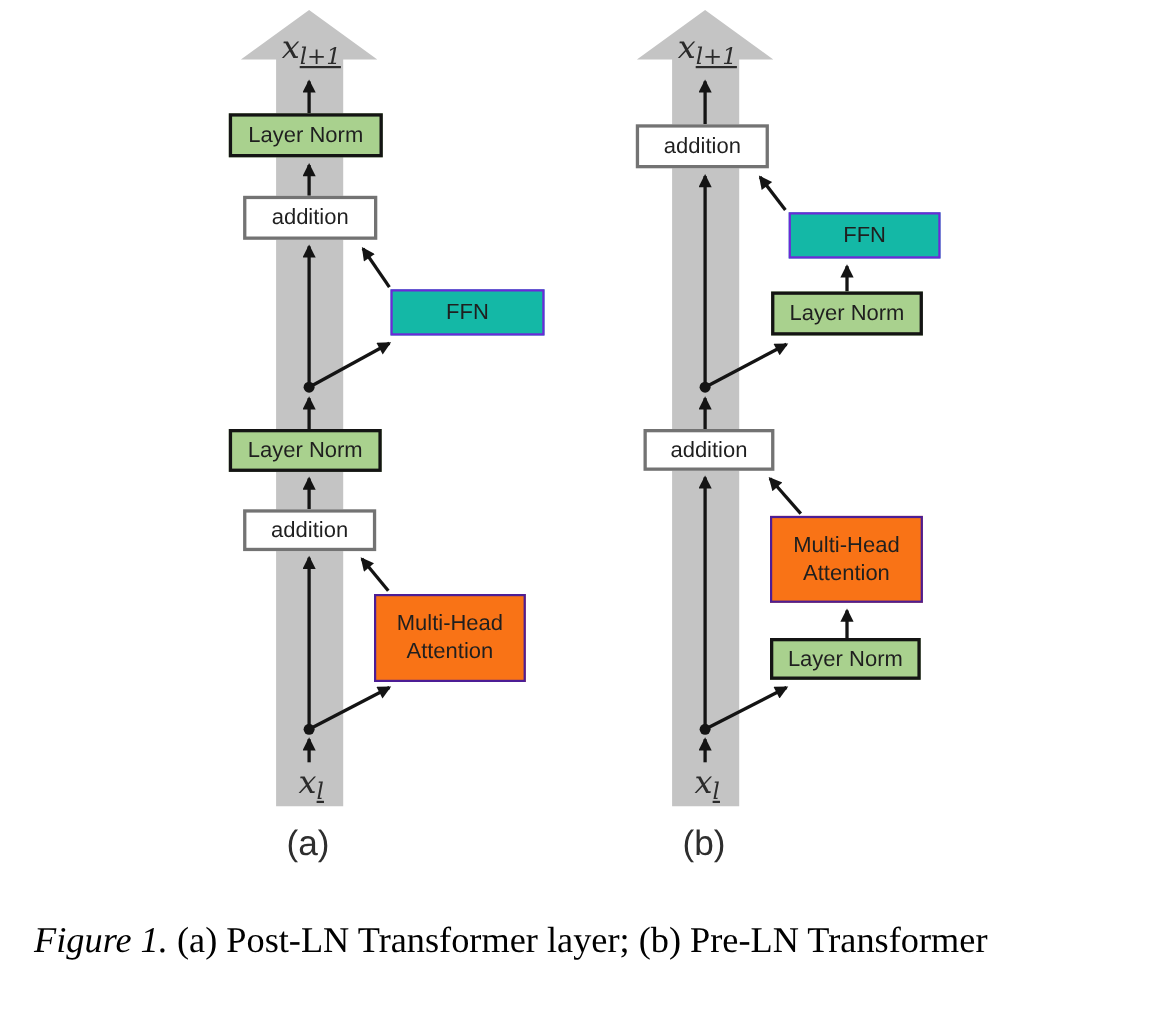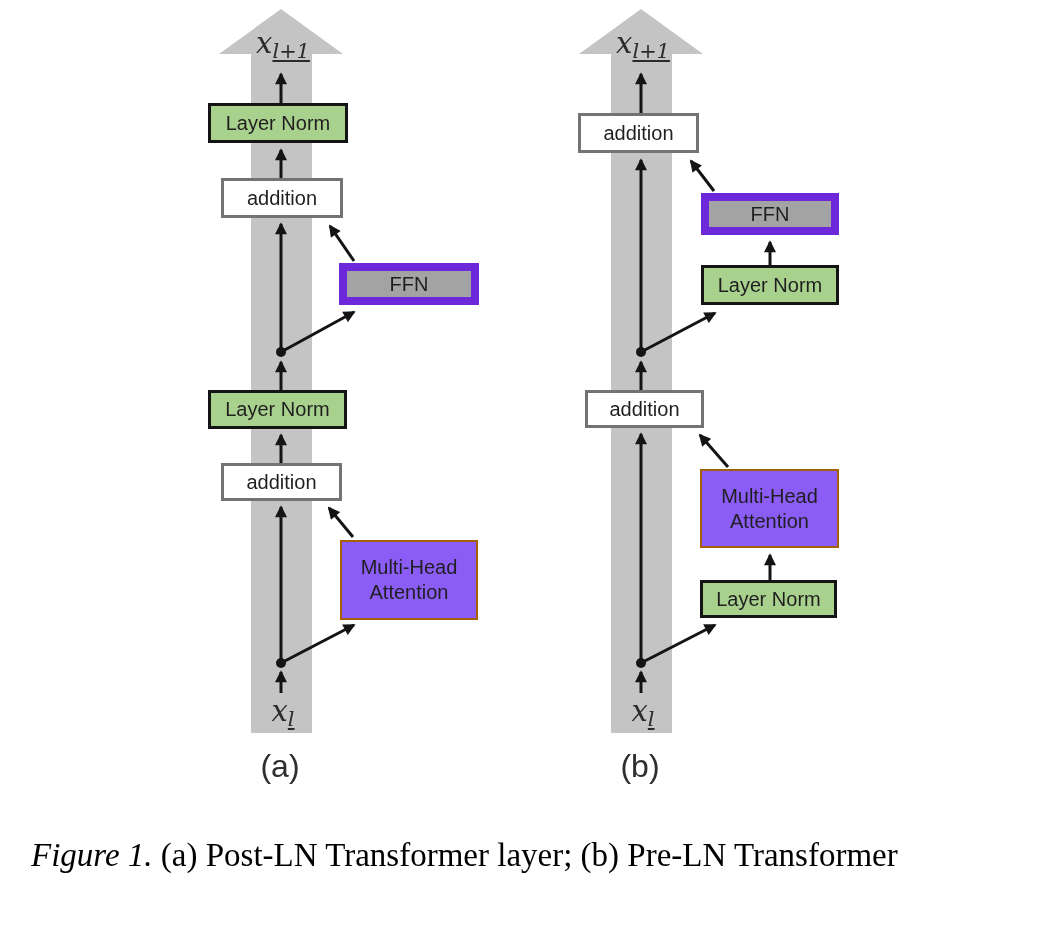--- a/index.html
+++ b/index.html
@@ -18,22 +18,22 @@
     display:flex;
     align-items:center;
     justify-content:center;
     text-align:center;
     font-size:20px;
     color:#1f1f1f;
     line-height:1.25;
   }
   .box-green{background:#a9d18e;border:3px solid #141414;}
   .box-white{background:#ffffff;border:3px solid #737373;}
-  .box-blue{background:#a3a3a3;border:8px solid #6d28d9;}
-  .box-yellow{background:#8b5cf6;border:2px solid #a16207;}
+  .box-blue{background:#14b8a6;border:2px solid #6d28d9;margin-left:16px;}
+  .box-yellow{background:#f97316;border:2px solid #4c1d95;}
   .math-label{
     position:absolute;
     transform:translateX(-50%);
     font-family:"DejaVu Serif", serif;
     font-style:italic;
     font-size:29px;
     color:#2b2b2b;
     white-space:nowrap;
   }
   .math-label sub{

